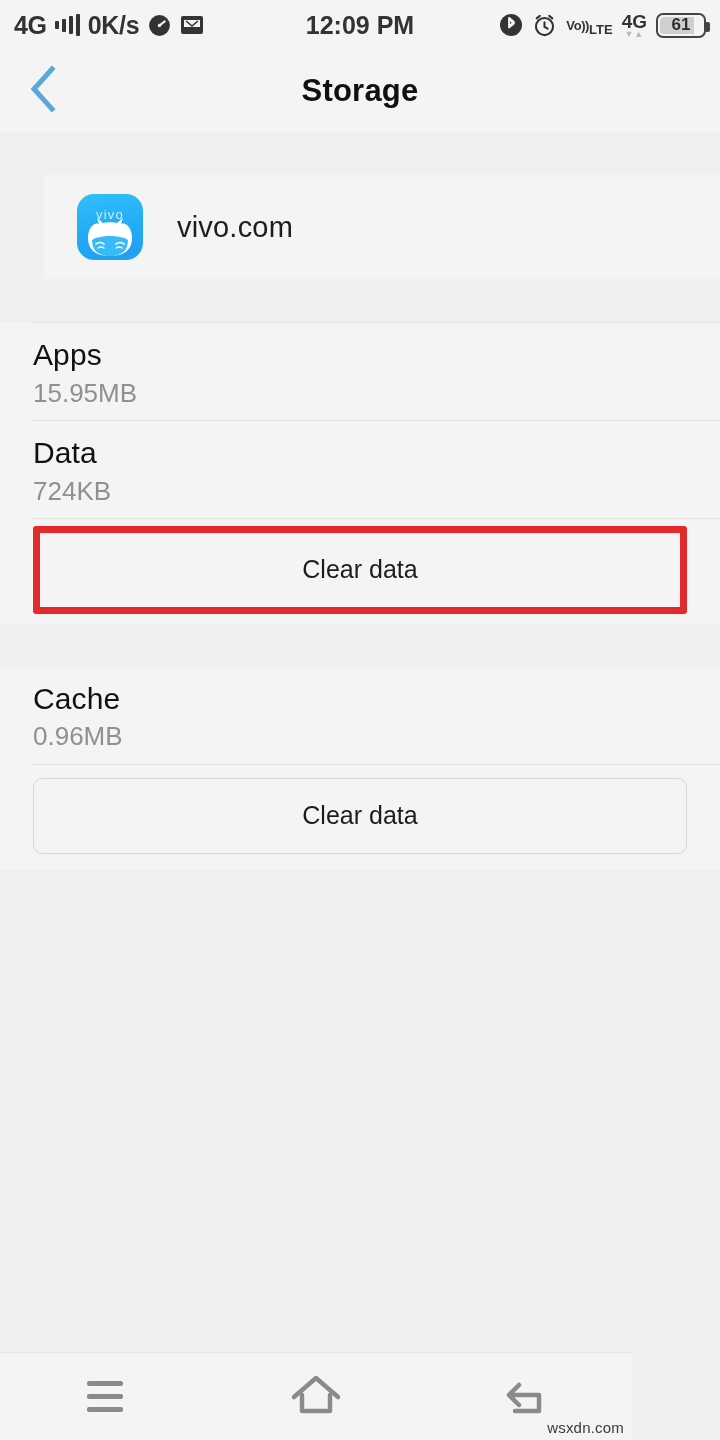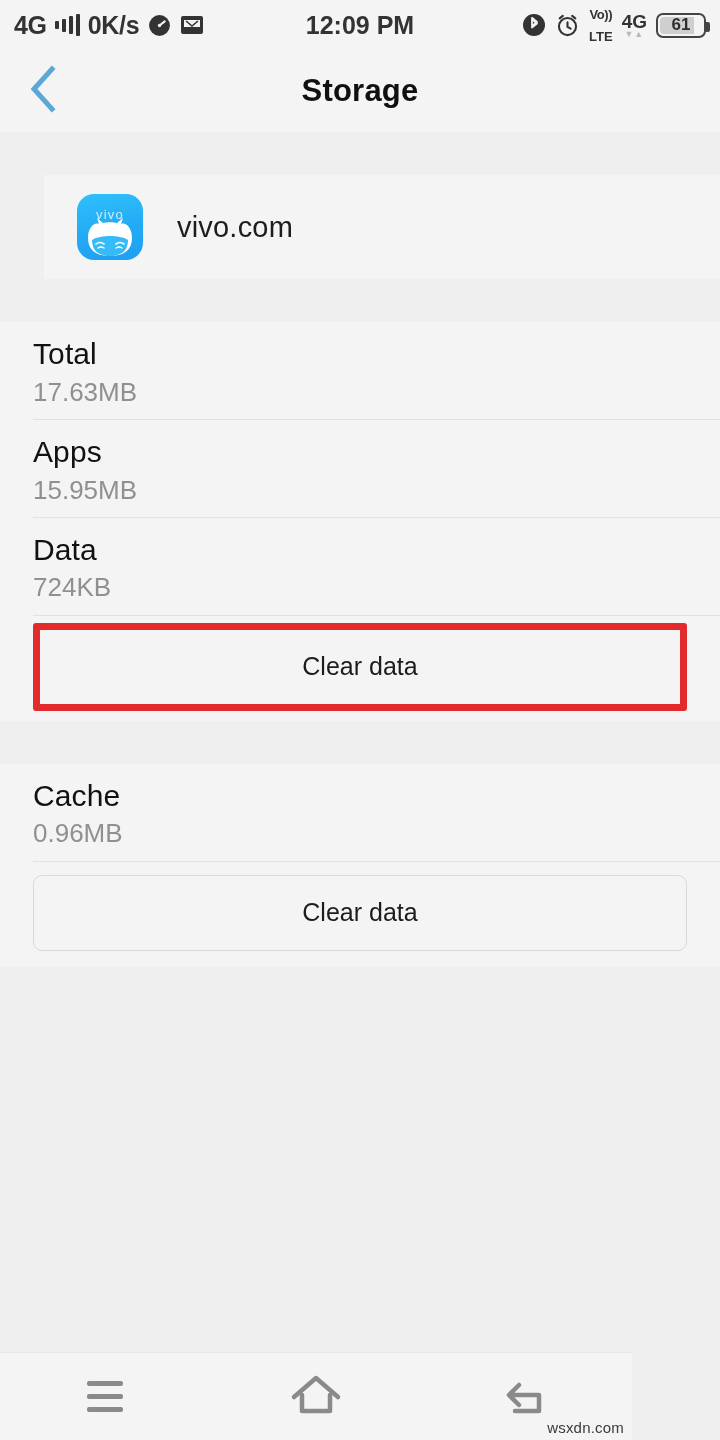--- a/index.html
+++ b/index.html
@@ -32,21 +32,21 @@
   .sb-time { font-size:25px; font-weight:700; color:#333; letter-spacing:0px; }
   .sig-bars { display:flex; align-items:flex-end; gap:3px; height:22px; }
   .sig-bars i { display:block; width:4px; background:#333; border-radius:1px; }
   .sig-bars i:nth-child(1){ height:8px; }
   .sig-bars i:nth-child(2){ height:13px; }
   .sig-bars i:nth-child(3){ height:18px; }
   .sig-bars i:nth-child(4){ height:22px; }
 
   .icn { display:inline-flex; align-items:center; justify-content:center; }
   .volte {
-    display:flex; flex-direction:column; align-items:center;
+    display:flex; align-items:center;
     line-height:1; font-weight:700; font-size:13px; color:#333;
   }
   .volte span:first-child { font-size:13px; letter-spacing:-0.4px; }
   .volte span:last-child { font-size:13px; margin-top:9px; }
   .netgrp { display:flex; flex-direction:column; align-items:center; line-height:1; }
   .netgrp .net4g { font-size:19px; font-weight:700; color:#333; }
   .netgrp .arrows { font-size:9px; color:#b9b9b9; letter-spacing:1px; margin-top:-1px; }
   .battery {
     position:relative; width:50px; height:25px;
     border:2px solid #444; border-radius:7px;
@@ -214,24 +214,20 @@
         <path d="M21 54 q3 -2 6 0 M39 54 q3 -2 6 0" stroke="#ffffff" stroke-width="1.4" fill="none" stroke-linecap="round"></path>
       </svg>
     </div>
     <div class="appname">vivo.com</div>
   </div>
 
   <div class="gap" style="height:43px;"></div>
 
   <div class="card">
 
-    <div class="row">
-      <div class="k">Total</div>
-      <div class="v">17.63MB</div>
-    </div>
     <div class="divider"></div>
 
     <div class="row">
       <div class="k">Apps</div>
       <div class="v">15.95MB</div>
     </div>
     <div class="divider"></div>
 
     <div class="row">
       <div class="k">Data</div>

